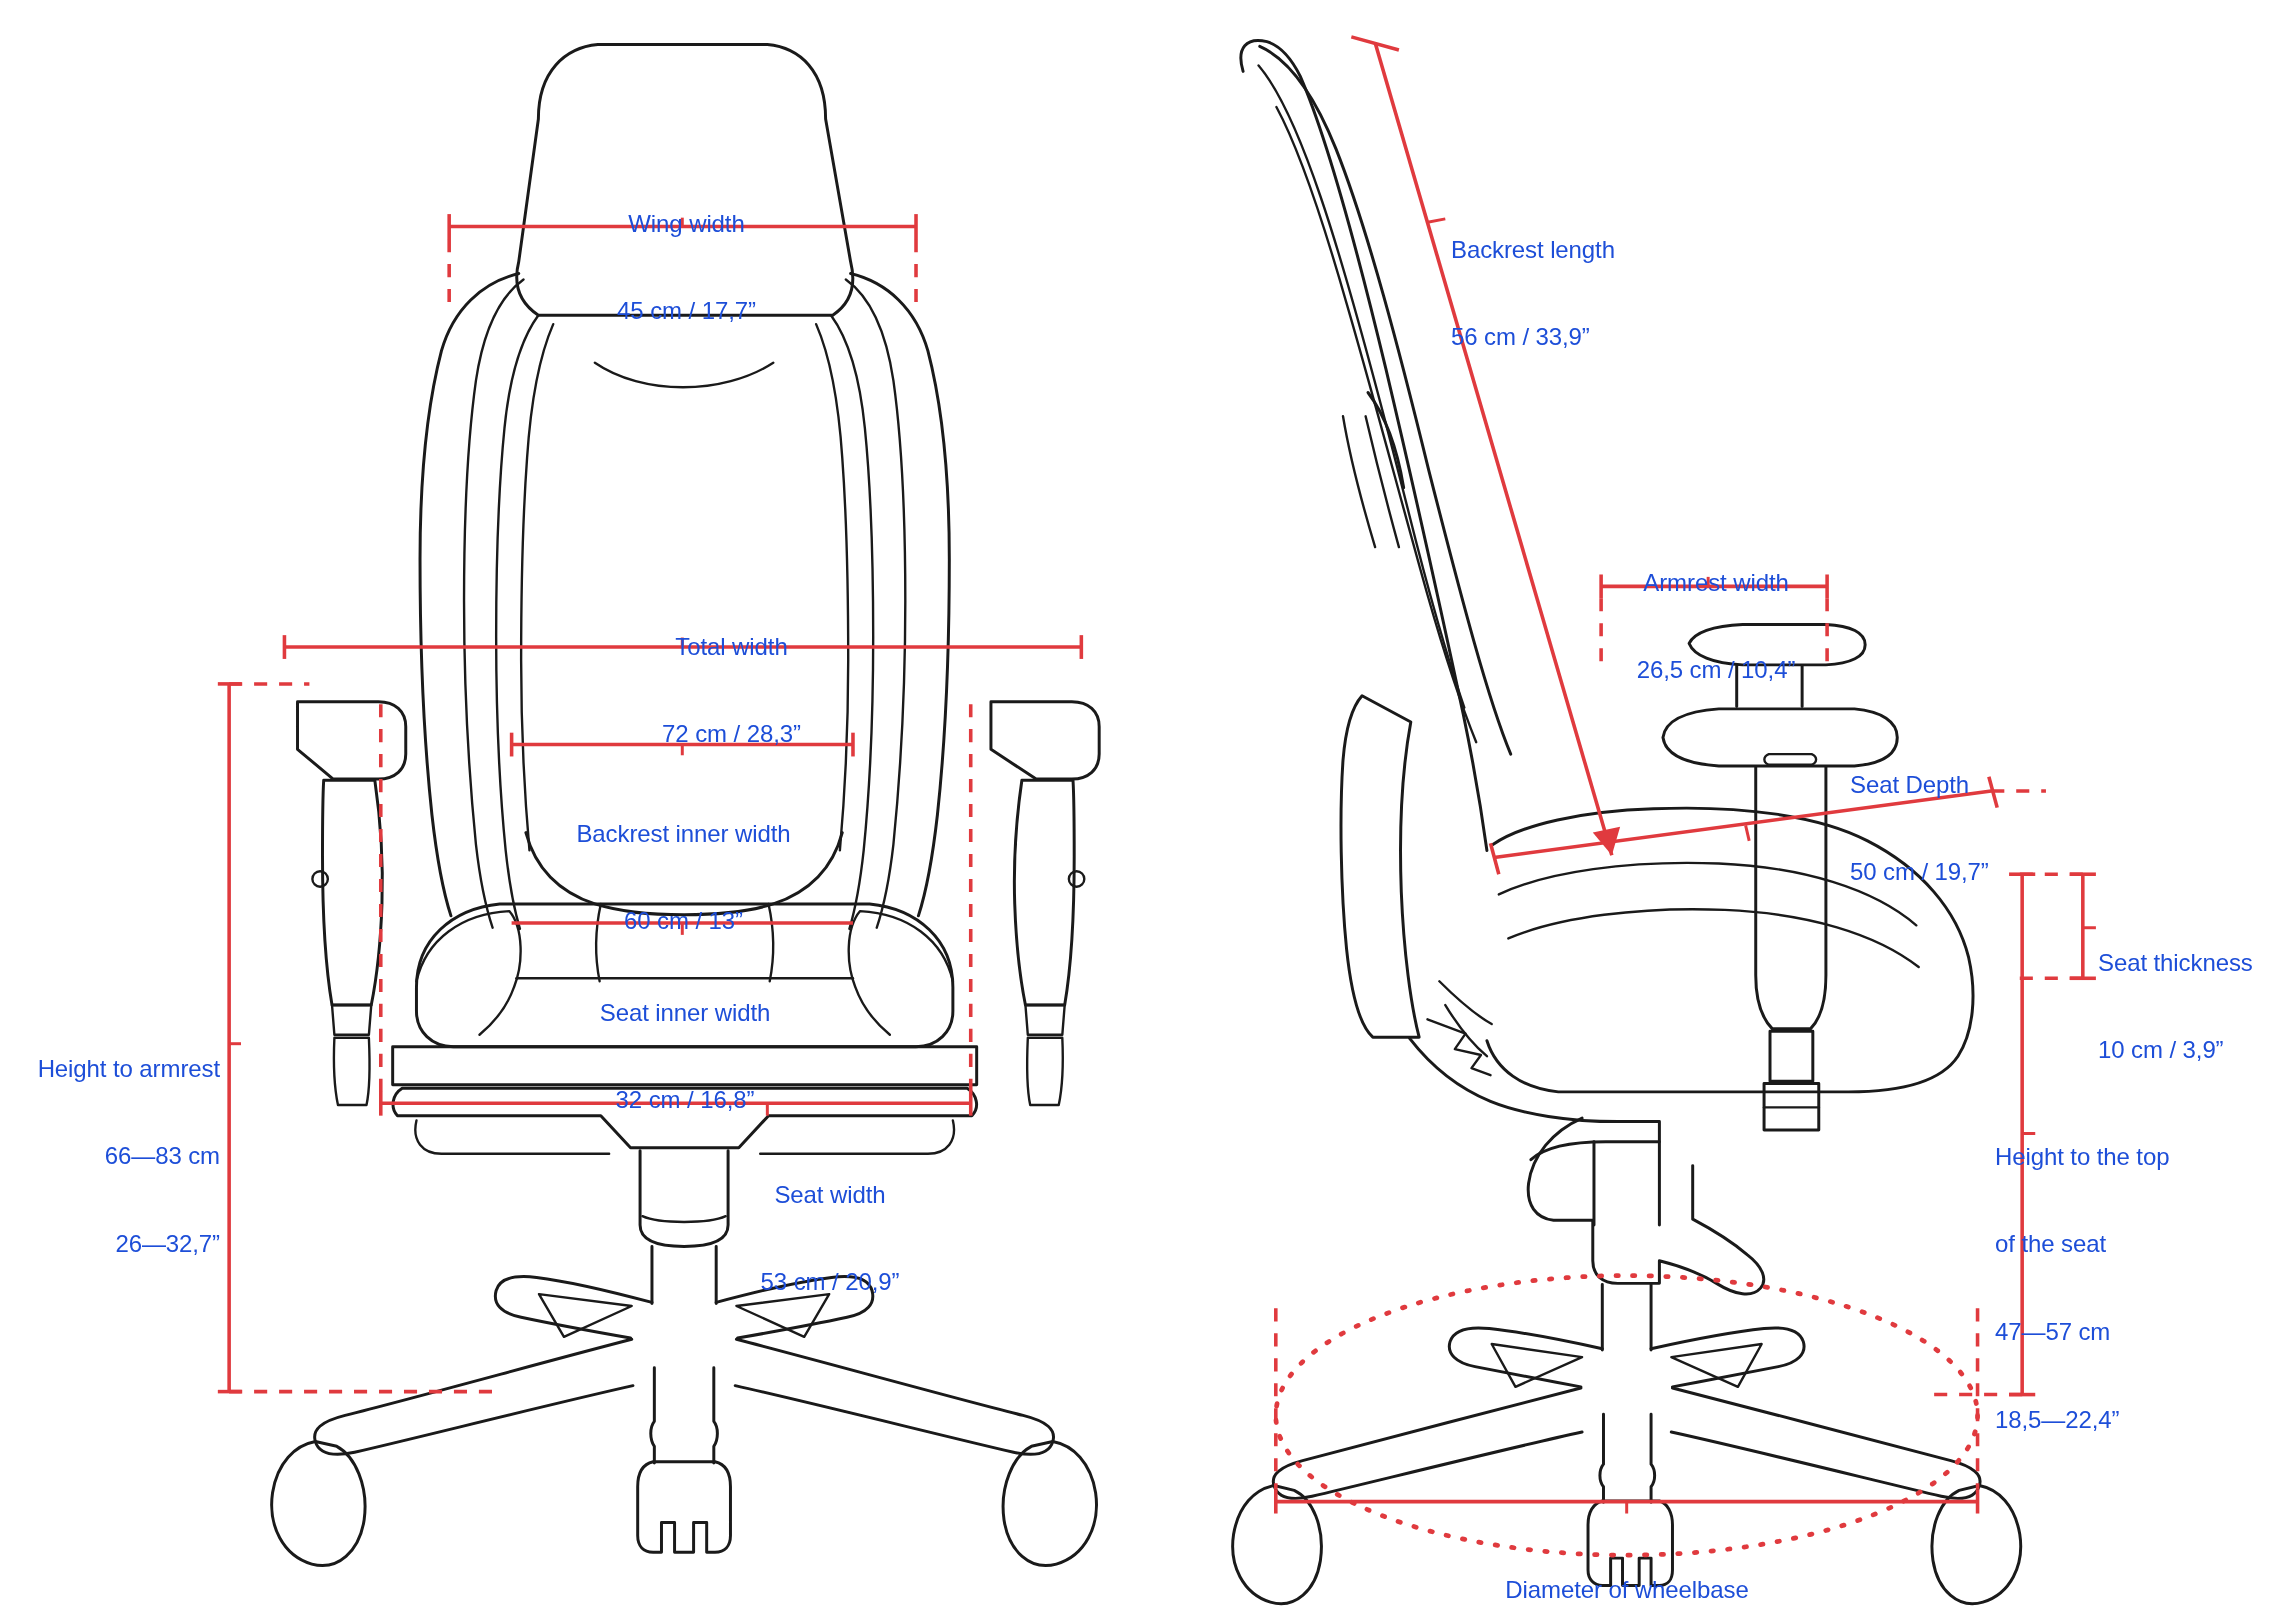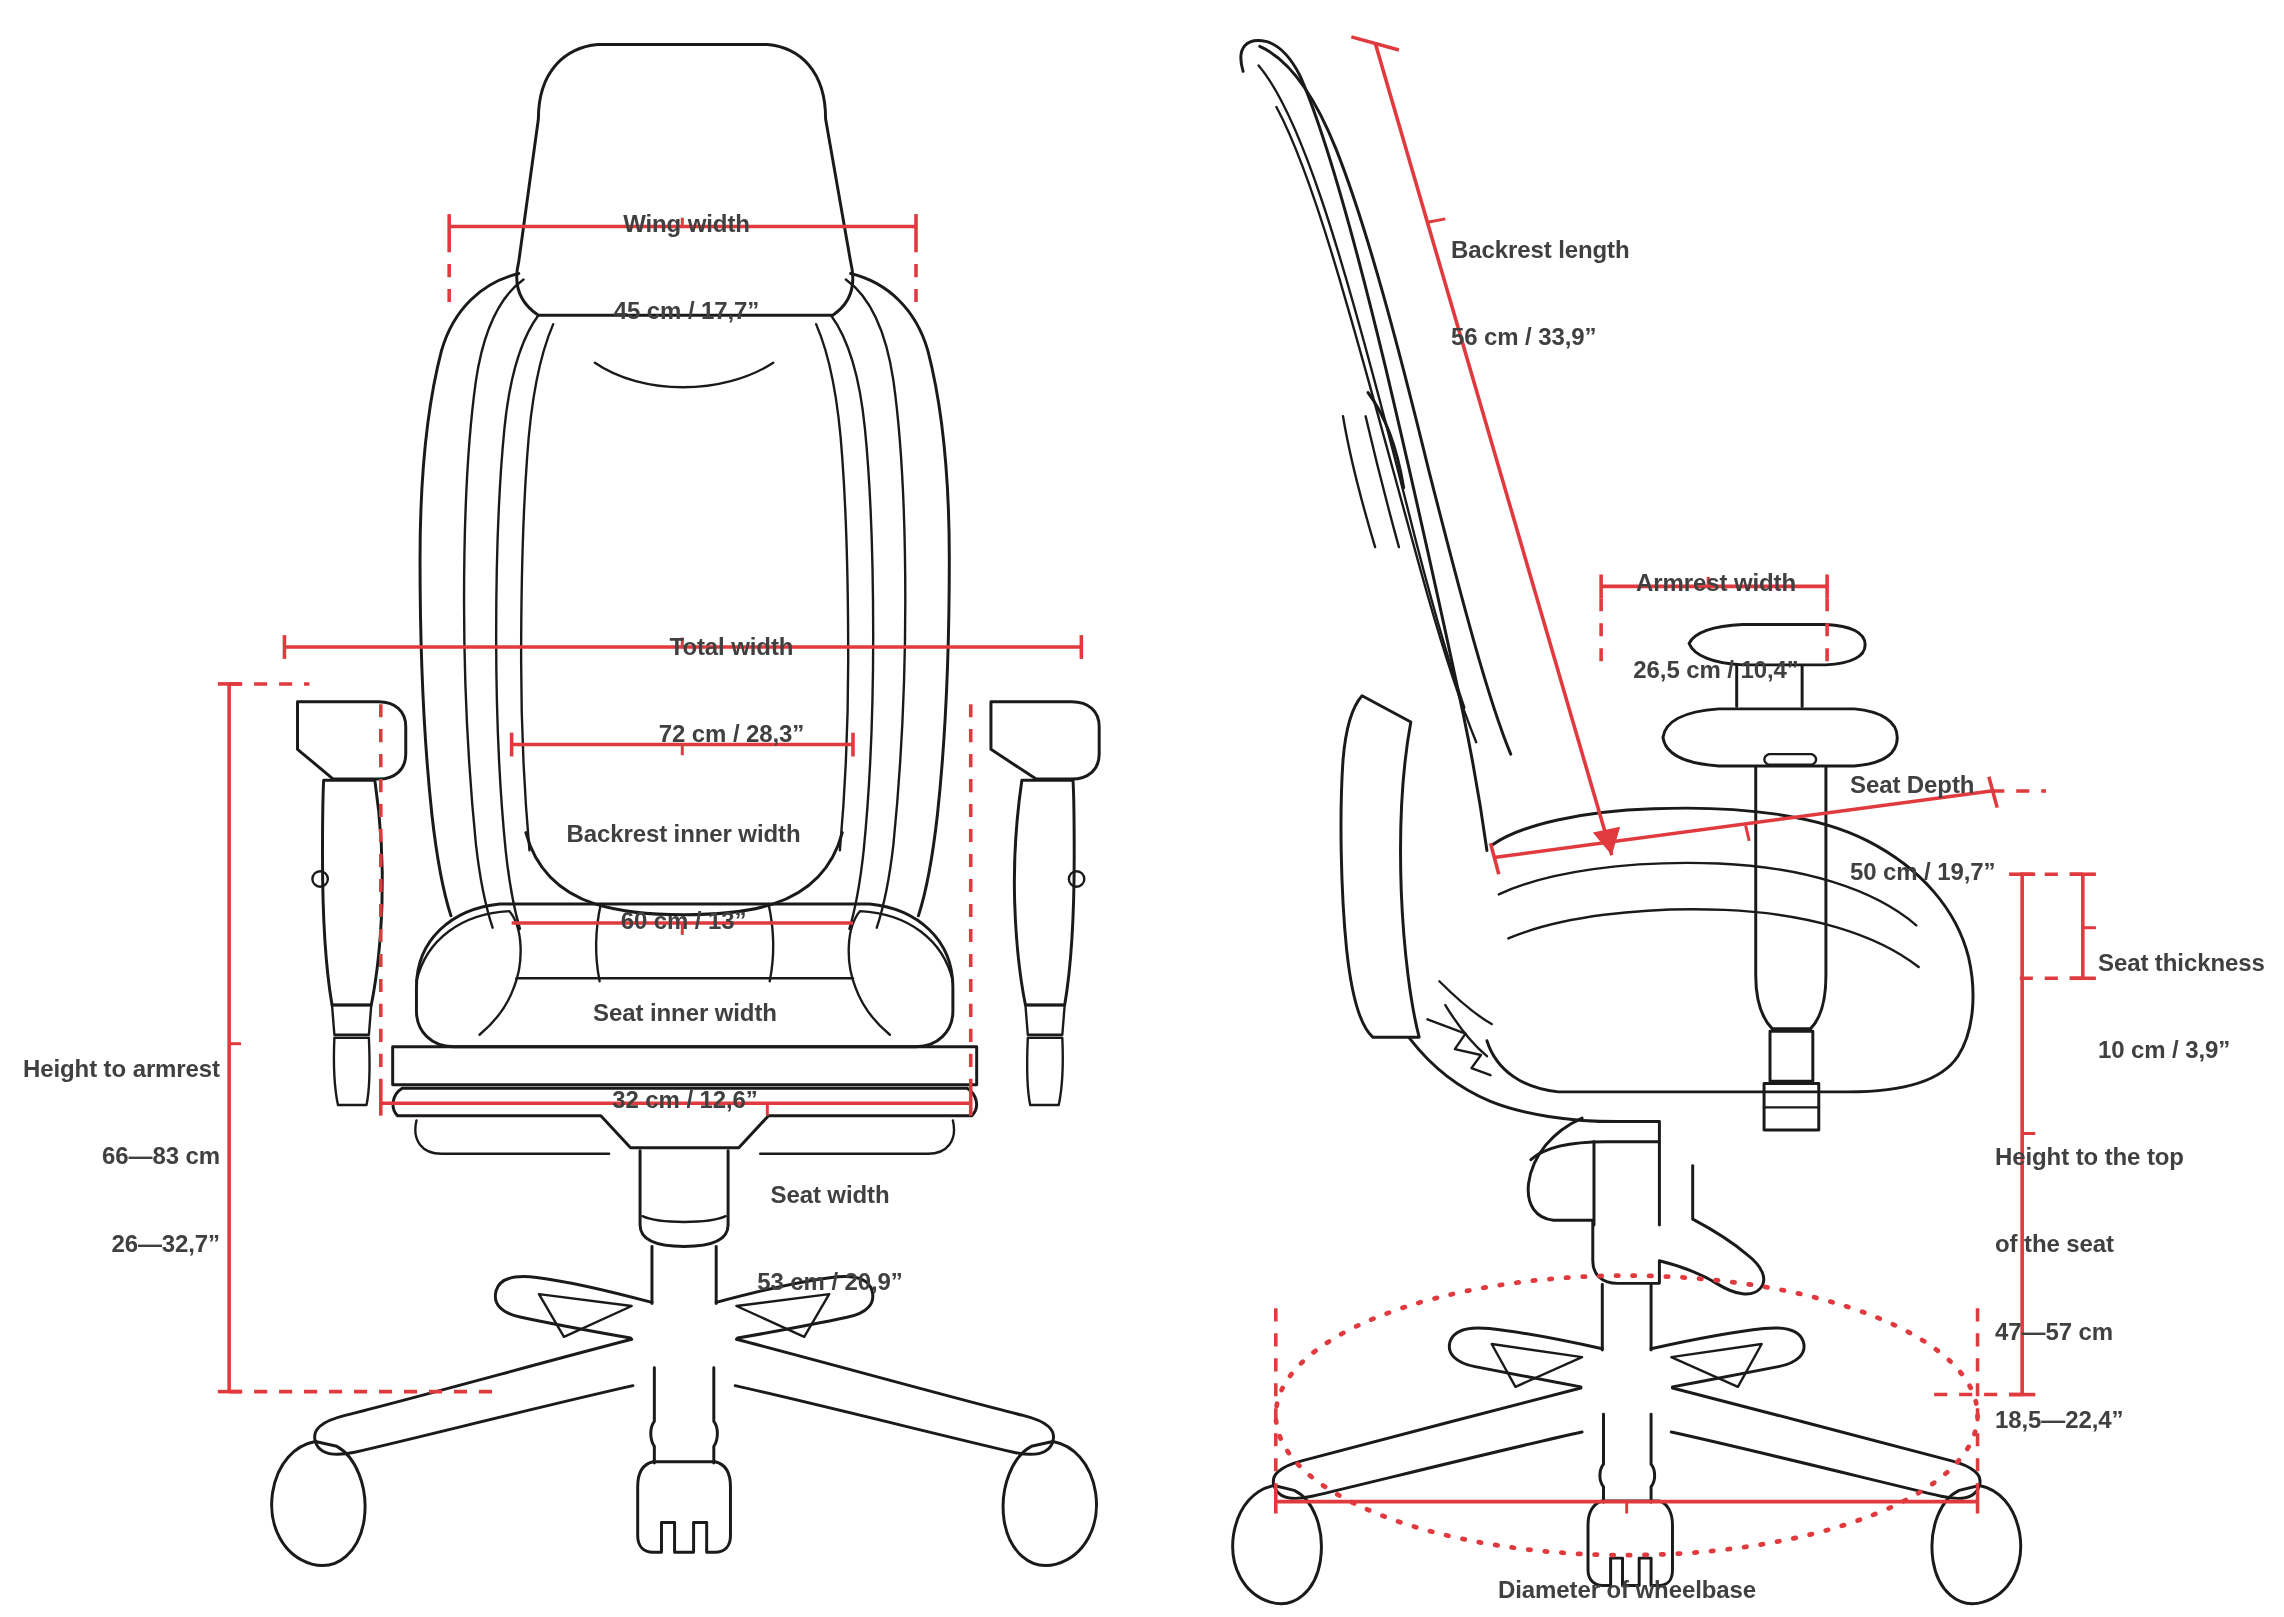--- a/index.html
+++ b/index.html
@@ -19,22 +19,22 @@
   }
   #diagram-svg {
     position: absolute;
     left: 0;
     top: 0;
     width: 2284px;
     height: 1617px;
   }
   .dim-label {
     position: absolute;
-    color: #404040;
-    font-weight: bold;
+    color: #1d4ed8;
+    font-weight: normal;
     font-family: "Liberation Sans", sans-serif;
     line-height: 1.22;
     white-space: pre;
     letter-spacing: -0.1px;
   }
   .lbl-c { text-align: center; }
   .lbl-r { text-align: right; }
   .lbl-l { text-align: left; }
   .sz-big { font-size: 24px; }
 </style>
@@ -437,21 +437,21 @@
     <div>72 cm / 28,3”</div>
   </div>
 
   <div class="dim-label lbl-c sz-big" style="left:514px; top:760px; width:339px;">
     <div>Backrest inner width</div>
     <div>60 cm / 13”</div>
   </div>
 
   <div class="dim-label lbl-c sz-big" style="left:520px; top:939px; width:330px;">
     <div>Seat inner width</div>
-    <div>32 cm / 12,6”</div>
+    <div>32 cm / 16,8”</div>
   </div>
 
   <div class="dim-label lbl-c sz-big" style="left:705px; top:1121px; width:250px;">
     <div>Seat width</div>
     <div>53 cm / 20,9”</div>
   </div>
 
   <div class="dim-label lbl-r sz-big" style="left:0px; top:995px; width:220px;">
     <div>Height to armrest</div>
     <div>66—83 cm</div>

